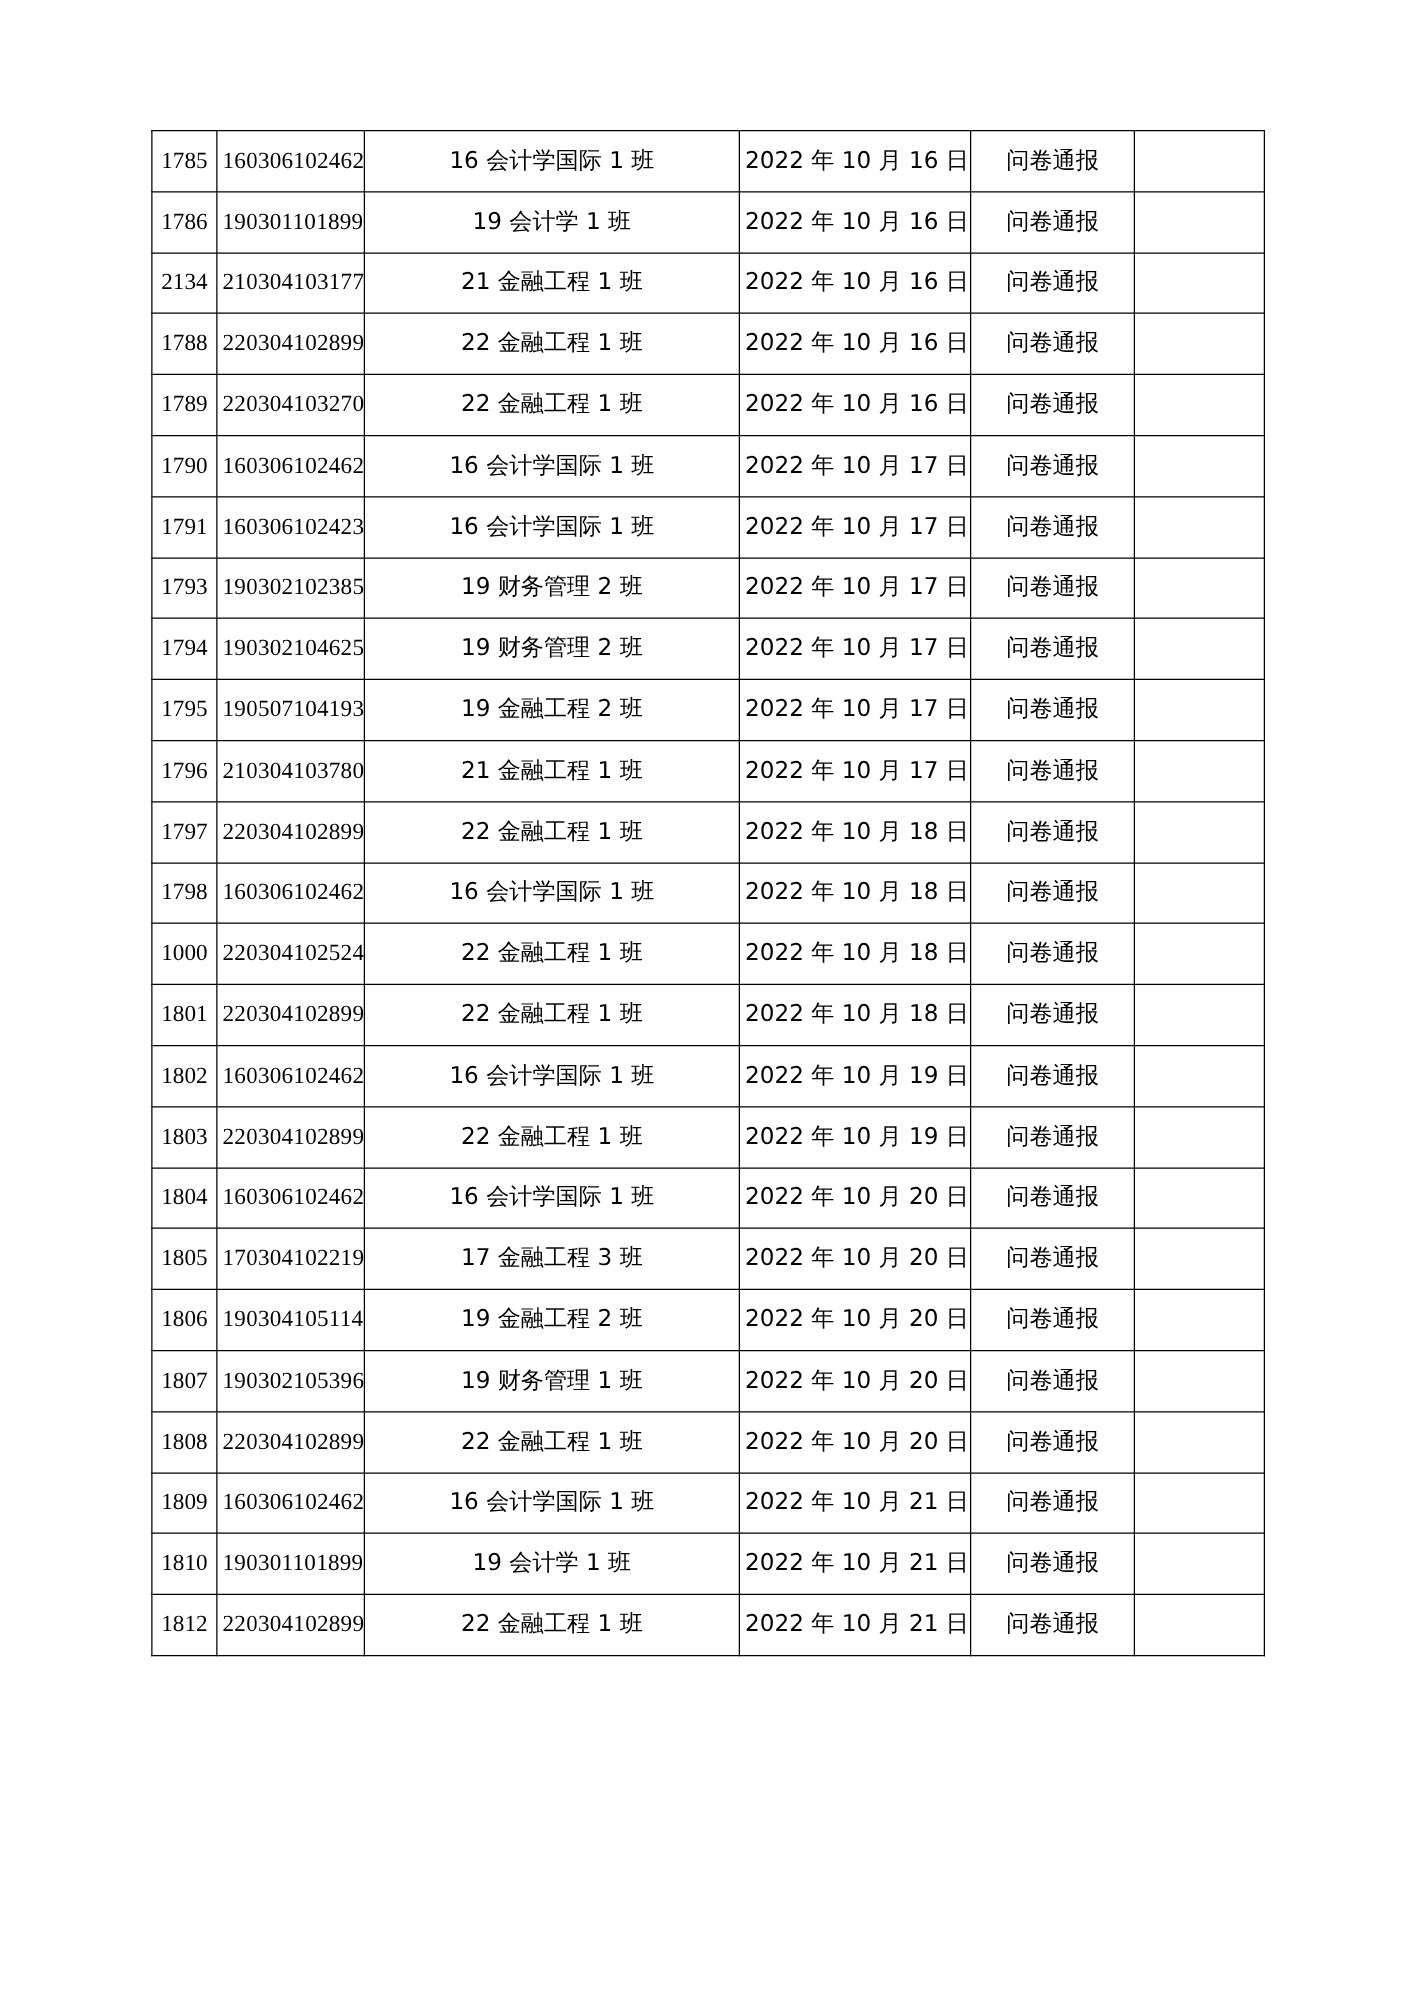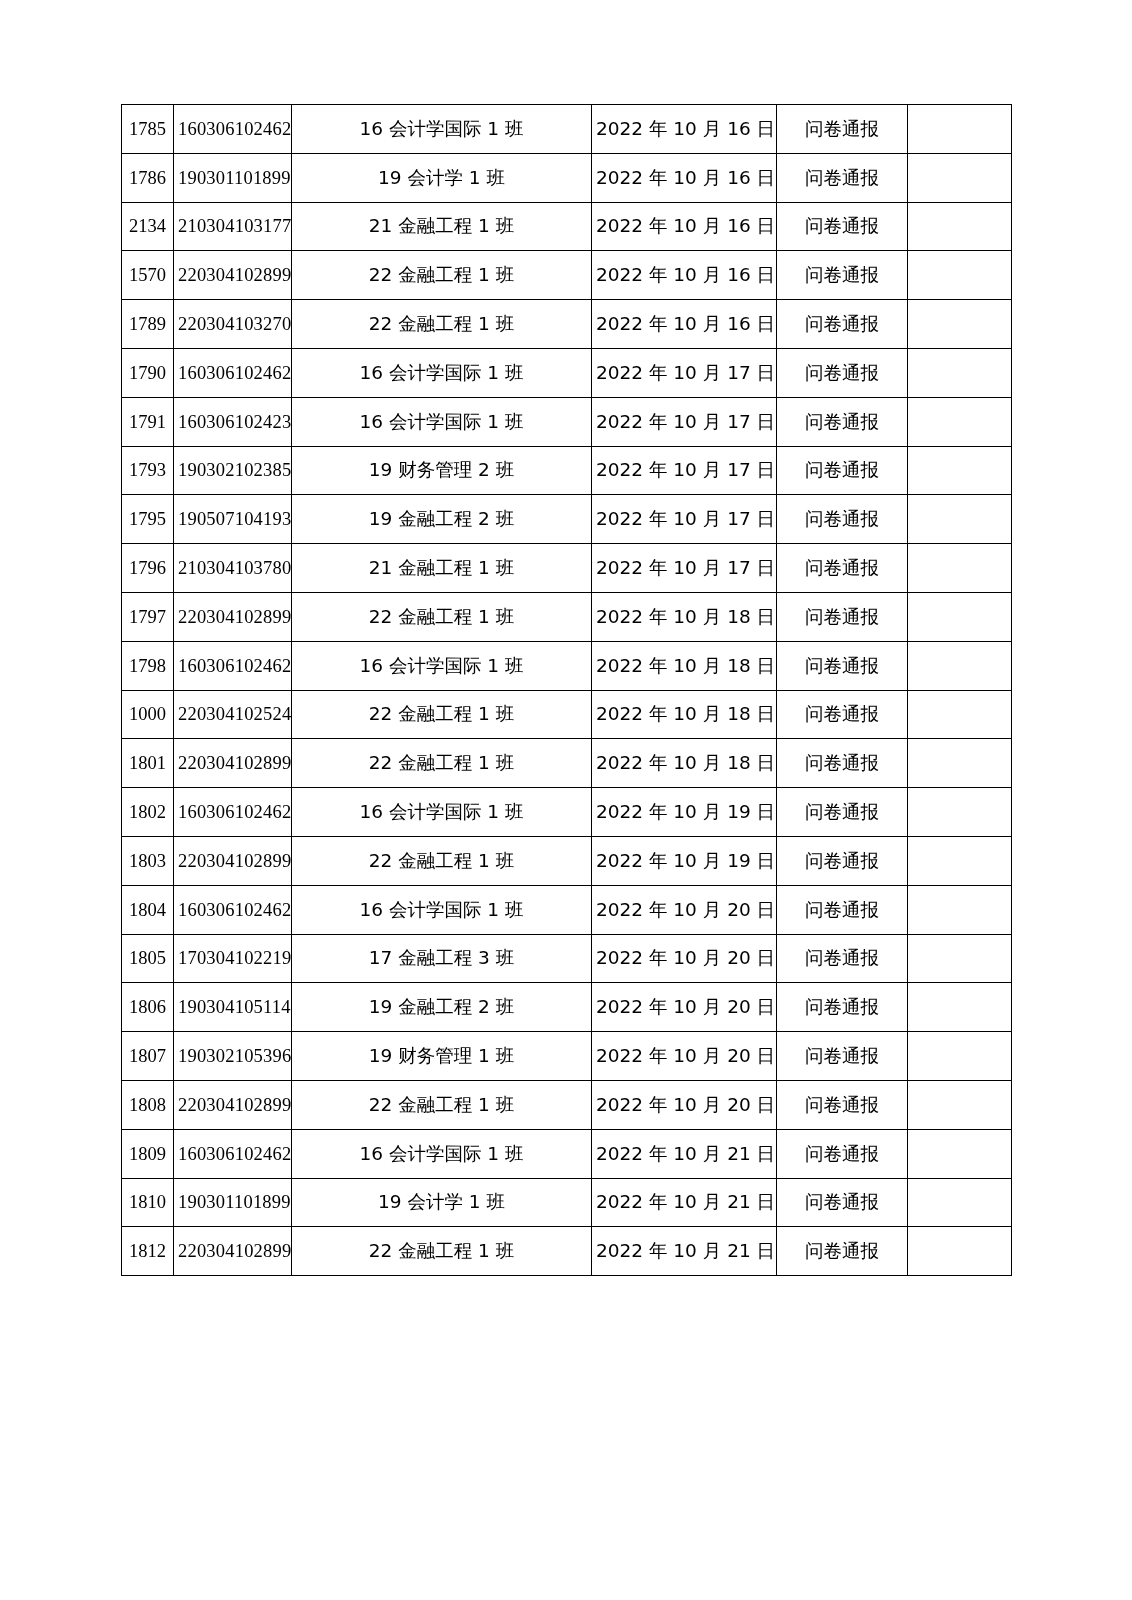--- a/index.html
+++ b/index.html
@@ -110,21 +110,21 @@
           </tr>
           <tr>
             <td class="index-cell">2134</td>
             <td class="id-cell">210304103177</td>
             <td class="class-cell cjk">21 金融工程 1 班</td>
             <td class="date-cell cjk">2022 年 10 月 16 日</td>
             <td class="type-cell cjk">问卷通报</td>
             <td class="note-cell cjk"></td>
           </tr>
           <tr>
-            <td class="index-cell">1570</td>
+            <td class="index-cell">1788</td>
             <td class="id-cell">220304102899</td>
             <td class="class-cell cjk">22 金融工程 1 班</td>
             <td class="date-cell cjk">2022 年 10 月 16 日</td>
             <td class="type-cell cjk">问卷通报</td>
             <td class="note-cell cjk"></td>
           </tr>
           <tr>
             <td class="index-cell">1789</td>
             <td class="id-cell">220304103270</td>
             <td class="class-cell cjk">22 金融工程 1 班</td>
@@ -144,20 +144,28 @@
             <td class="index-cell">1791</td>
             <td class="id-cell">160306102423</td>
             <td class="class-cell cjk">16 会计学国际 1 班</td>
             <td class="date-cell cjk">2022 年 10 月 17 日</td>
             <td class="type-cell cjk">问卷通报</td>
             <td class="note-cell cjk"></td>
           </tr>
           <tr>
             <td class="index-cell">1793</td>
             <td class="id-cell">190302102385</td>
+            <td class="class-cell cjk">19 财务管理 2 班</td>
+            <td class="date-cell cjk">2022 年 10 月 17 日</td>
+            <td class="type-cell cjk">问卷通报</td>
+            <td class="note-cell cjk"></td>
+          </tr>
+          <tr>
+            <td class="index-cell">1794</td>
+            <td class="id-cell">190302104625</td>
             <td class="class-cell cjk">19 财务管理 2 班</td>
             <td class="date-cell cjk">2022 年 10 月 17 日</td>
             <td class="type-cell cjk">问卷通报</td>
             <td class="note-cell cjk"></td>
           </tr>
           <tr>
             <td class="index-cell">1795</td>
             <td class="id-cell">190507104193</td>
             <td class="class-cell cjk">19 金融工程 2 班</td>
             <td class="date-cell cjk">2022 年 10 月 17 日</td>

